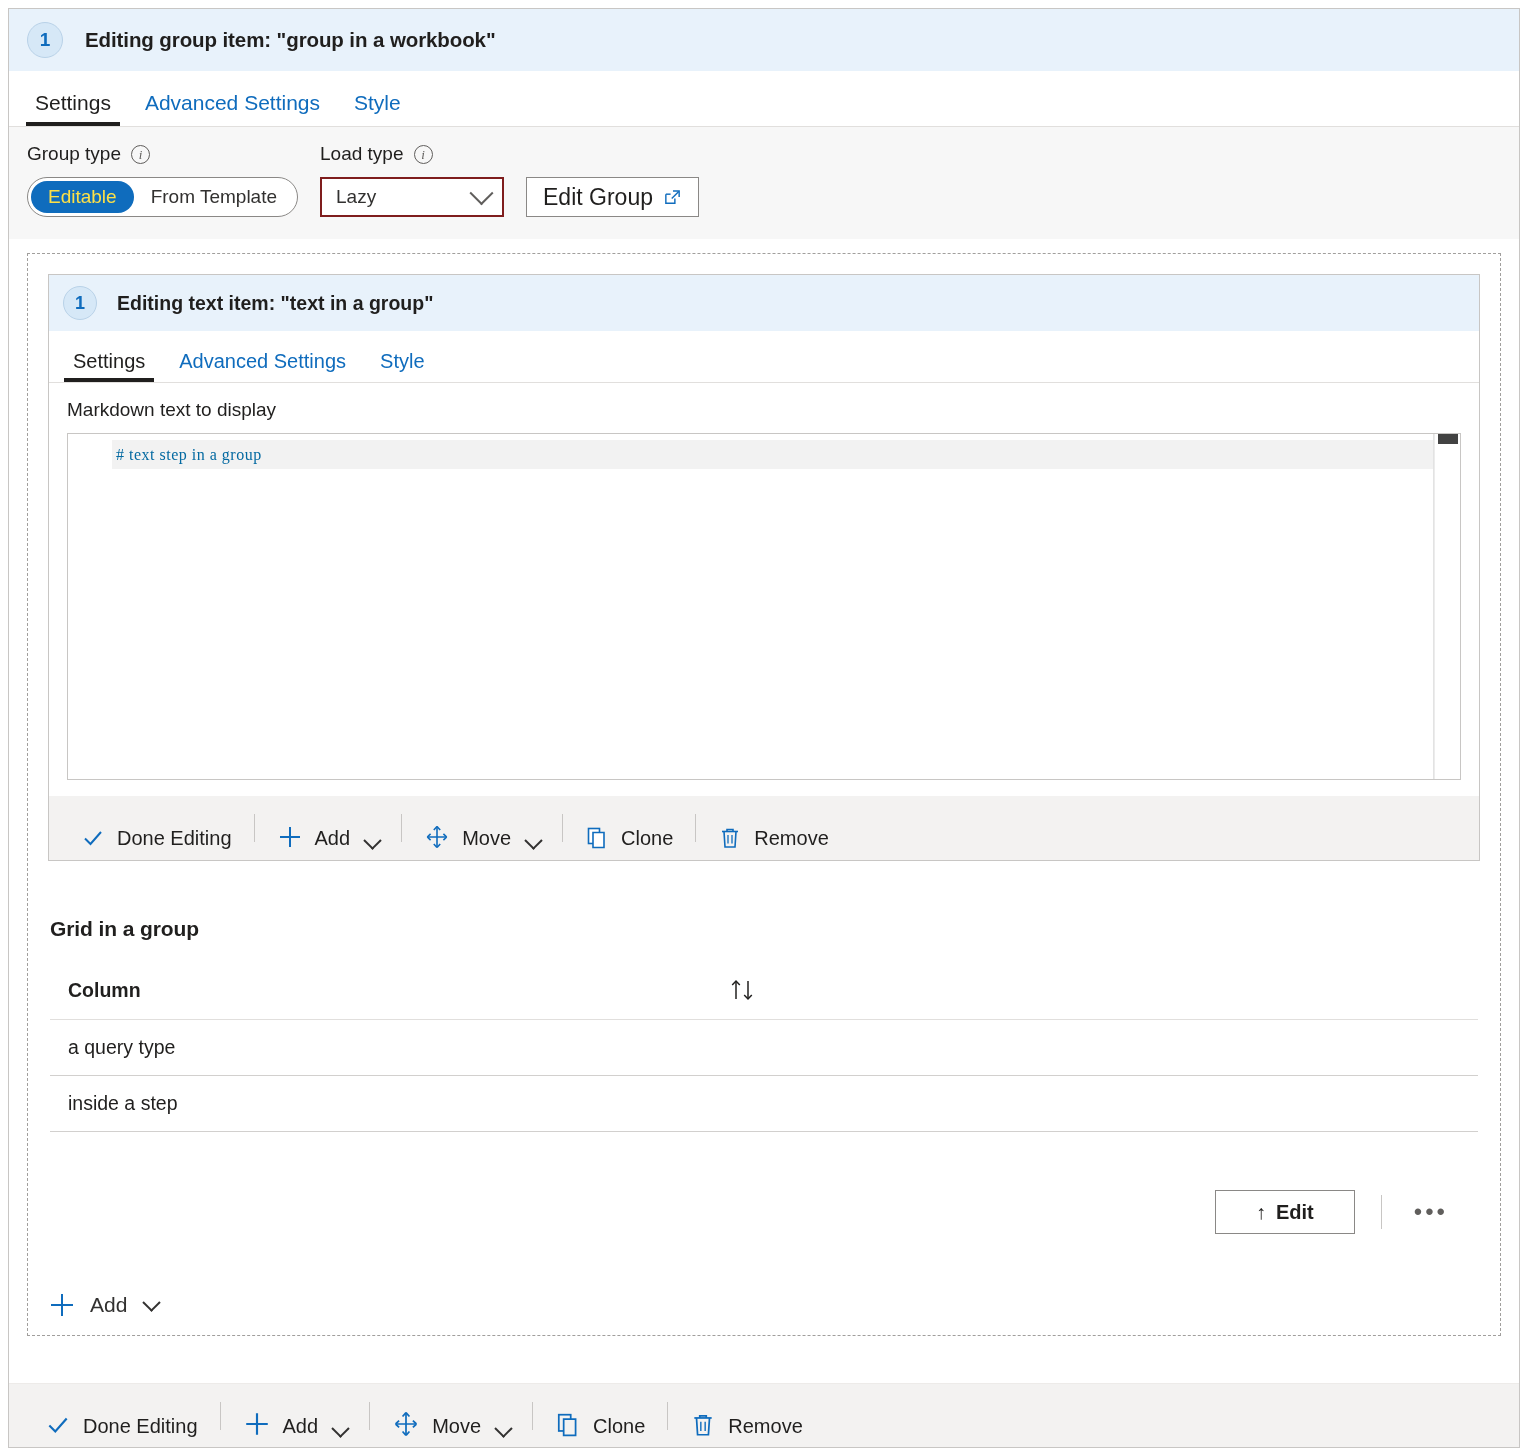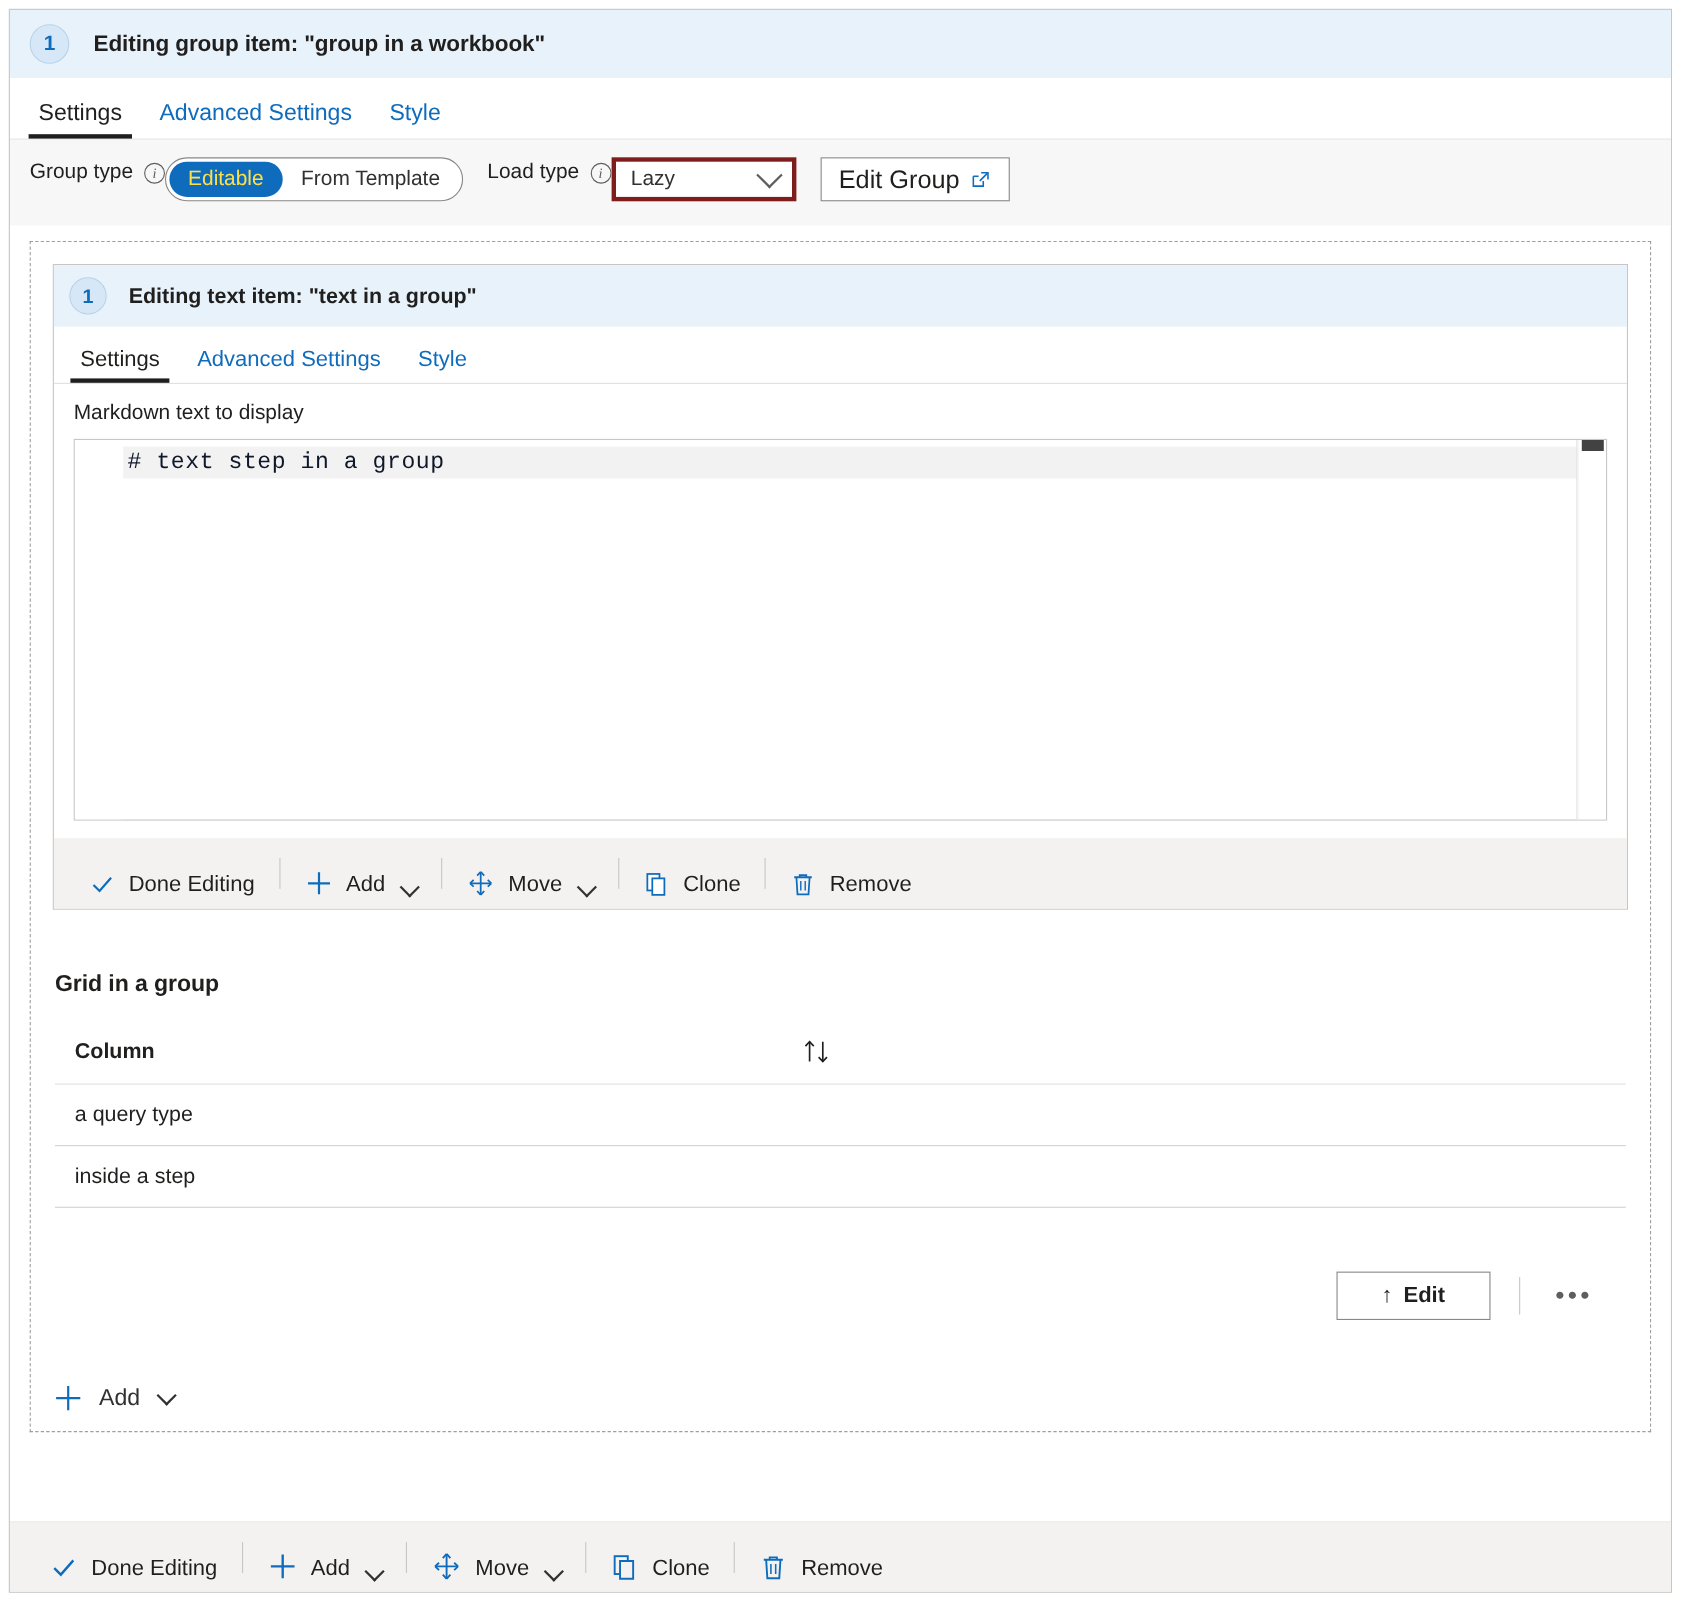--- a/index.html
+++ b/index.html
@@ -96,21 +96,21 @@
   .settings-strip {
     background: #f7f7f7;
     padding: 16px 18px 22px 18px;
     display: flex;
     align-items: flex-end;
     gap: 22px;
     box-sizing: border-box;
   }
   .field-block {
     display: flex;
-    flex-direction: row;
+    flex-direction: column;
   }
   .field-label {
     font-size: 19px;
     color: #201f1e;
     display: flex;
     align-items: center;
     gap: 10px;
     margin-bottom: 12px;
   }
   .info-icon {
@@ -148,23 +148,23 @@
     color: #323130;
     cursor: pointer;
     white-space: nowrap;
   }
   .pill-opt.active {
     background: #0f6cbd;
     color: #fde047;
   }
 
   .select-box {
-    width: 168px;
+    width: 184px;
     height: 40px;
-    border: 4px solid #7f1d1d;
+    border: 2px solid #7f1d1d;
     background: #ffffff;
     display: flex;
     align-items: center;
     justify-content: space-between;
     padding: 0 12px 0 14px;
     box-sizing: border-box;
     font-size: 19px;
     color: #323130;
     cursor: pointer;
   }
@@ -276,23 +276,23 @@
     right: 26px;
     top: 6px;
     height: 29px;
     background: #f2f2f2;
     display: flex;
     align-items: center;
     padding-left: 4px;
     box-sizing: border-box;
   }
   .code-text {
-    font-family: Liberation Mono, monospace;
-    font-size: 21px;
-    color: #0f172a;
+    font-family: Liberation Serif, serif;
+    font-size: 16px;
+    color: #0369a1;
     white-space: pre;
     letter-spacing: 0.5px;
   }
   .code-vrule {
     position: absolute;
     top: 0; bottom: 0;
     right: 26px;
     width: 1px;
     background: #e3e3e3;
   }

